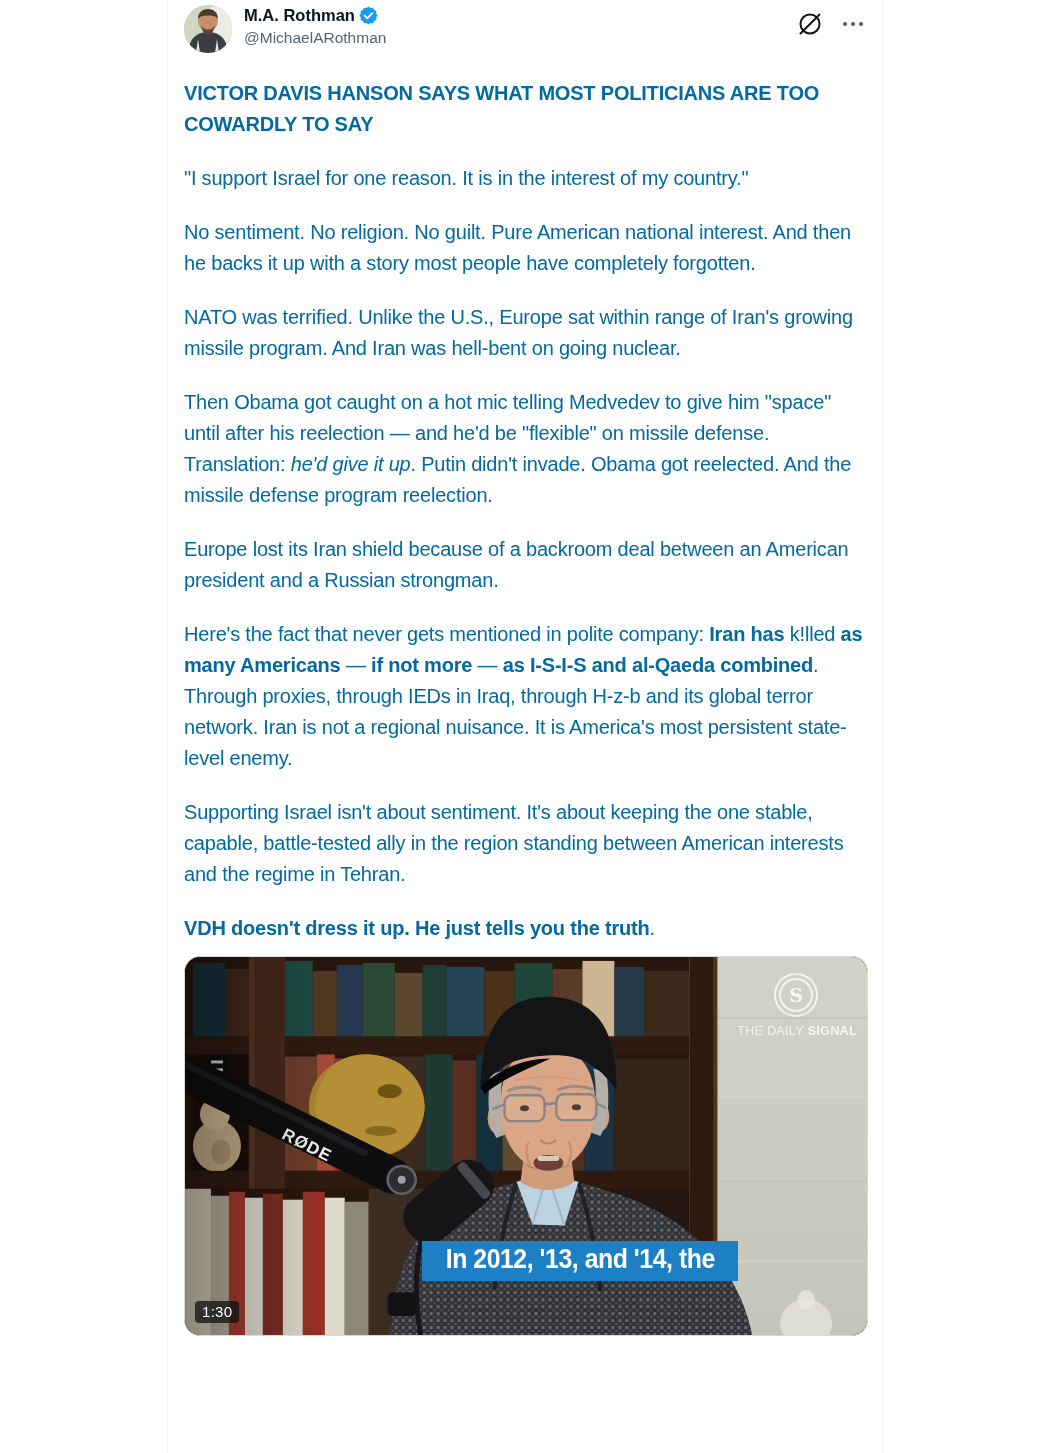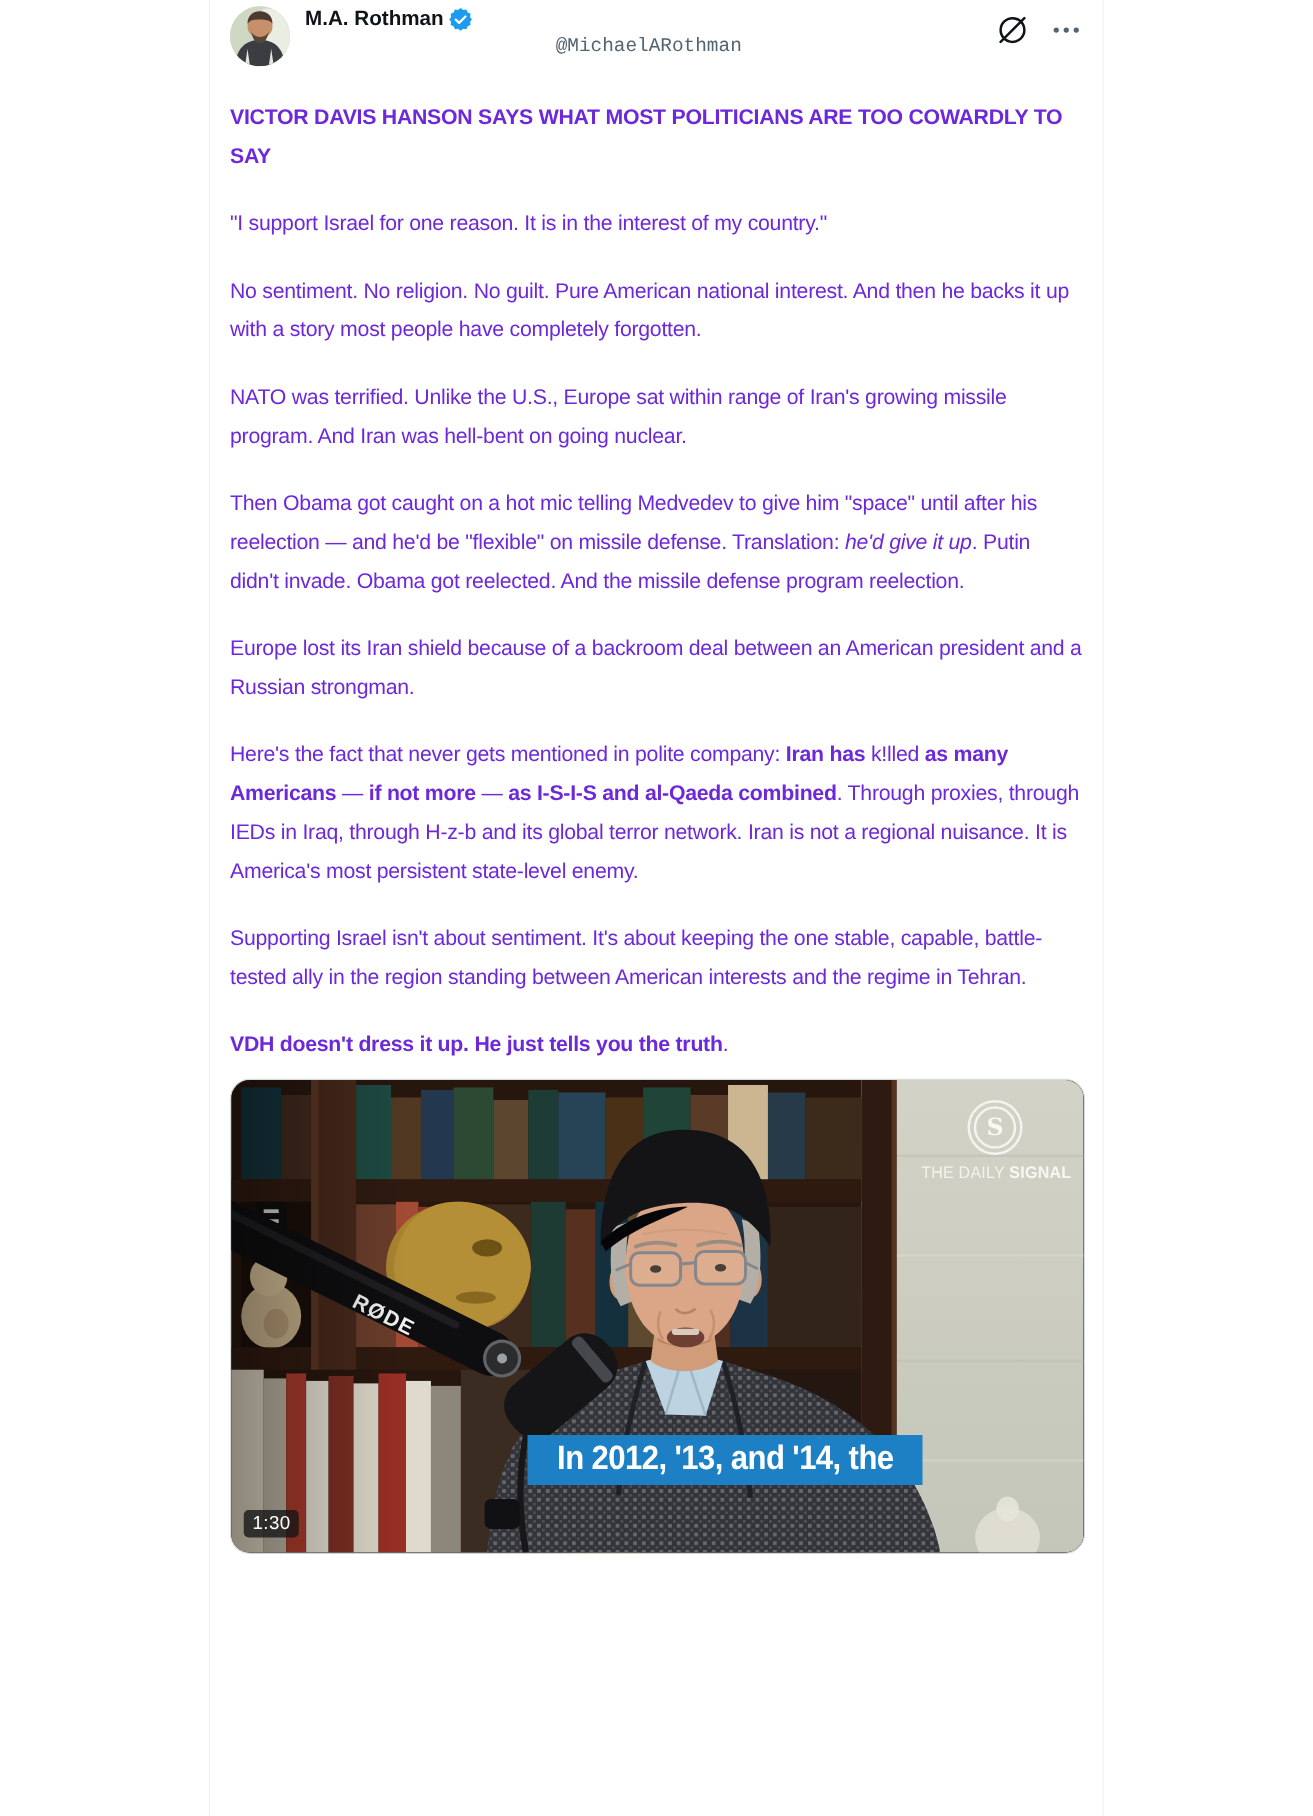--- a/index.html
+++ b/index.html
@@ -3,28 +3,28 @@
 <meta charset="utf-8">
 <style>
   html,body{margin:0;padding:0;background:#ffffff;}
   body{width:1050px;height:1453px;overflow:hidden;font-family:"Liberation Sans","DejaVu Sans",sans-serif;position:relative;}
   .page{position:relative;width:1050px;height:1453px;background:#fff;}
   .column{position:absolute;left:167px;top:0;width:716px;height:1453px;box-sizing:border-box;
           border-left:1px solid #eff3f4;border-right:1px solid #eff3f4;padding:5px 16px 0 16px;}
   
   .tweet-header{display:flex;align-items:flex-start;}
   .avatar{width:48px;height:48px;border-radius:50%;overflow:hidden;flex:0 0 48px;cursor:pointer;background:#ccd6c3;}
-  .id-block{margin-left:12px;flex:1 1 auto;min-width:0;text-align:center;}
+  .id-block{margin-left:12px;flex:1 1 auto;min-width:0;}
   .name-row{display:flex;align-items:center;gap:4px;}
   .display-name{font-size:16.5px;font-weight:700;color:#0f1419;line-height:21px;cursor:pointer;}
-  .handle{font-size:15.5px;color:#536471;line-height:21px;margin-top:1px;cursor:pointer;font-family:Liberation Mono, monospace;}
+  .handle{font-size:15.5px;color:#536471;line-height:21px;margin-top:1px;cursor:pointer;}
   .header-actions{display:flex;align-items:center;gap:14px;padding-top:3px;}
   .icon-btn{background:none;border:none;padding:2px;cursor:pointer;display:flex;align-items:center;}
   
-  .post-body p{margin:23px 0 0 0;font-size:17px;line-height:31px;color:#6d28d9;letter-spacing:-0.2px;}
+  .post-body p{margin:23px 0 0 0;font-size:20px;line-height:31px;color:#0369a1;letter-spacing:-0.2px;}
   .post-body p:first-child{margin-top:25px;}
   .post-body .b{font-weight:700;}
   .post-body .i{font-style:italic;}
   
   .video-player{position:relative;margin-top:12px;width:684px;height:380px;border-radius:16px;overflow:hidden;
                 border:1px solid #d5dbde;box-sizing:border-box;cursor:pointer;background:#000;}
   .video-player svg{display:block;width:100%;height:100%;}
   .caption-badge{position:absolute;left:193px;top:284px;background:#1e80c4;color:#fff;
                  padding:2px 12px 6px 12px;white-space:nowrap;margin-left:44px;}
   .caption-badge span{display:inline-block;font-weight:700;font-size:27px;line-height:32px;

